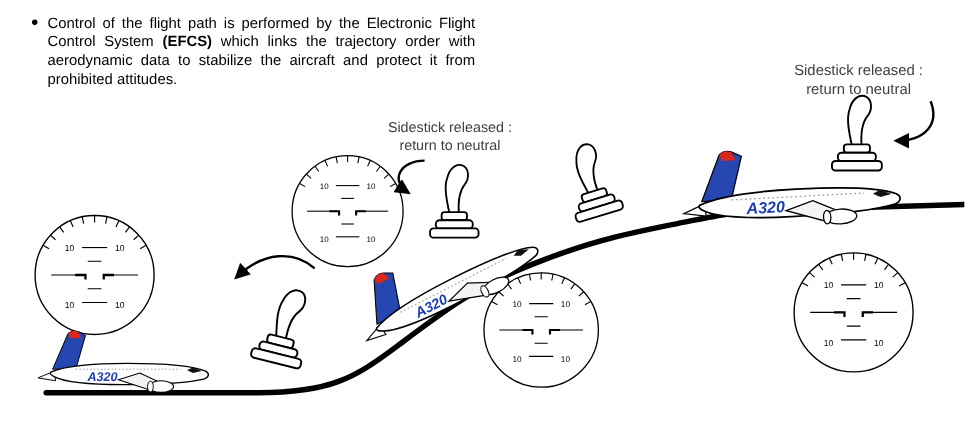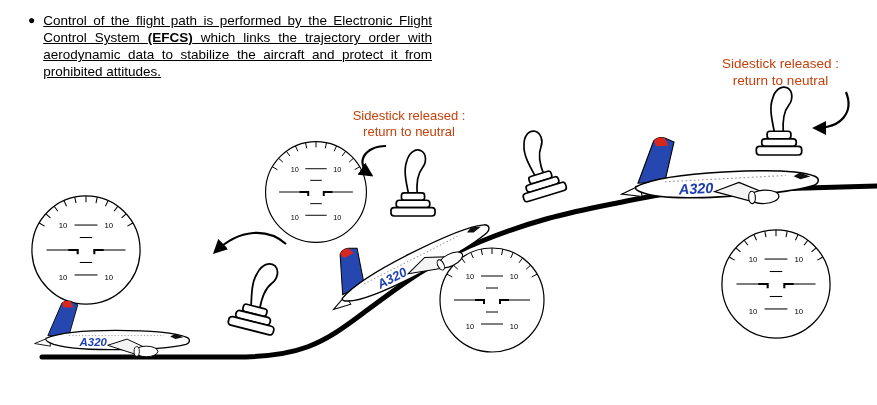--- a/index.html
+++ b/index.html
@@ -9,24 +9,24 @@
     background:#ffffff;
     font-family:"Liberation Sans","DejaVu Sans",sans-serif;
     overflow:hidden;
   }
   .intro{
     position:absolute;left:28px;top:12px;width:404px;
     display:flex;gap:8px;
     font-size:13.5px;line-height:17px;color:#000;
   }
   .intro .bullet{flex:0 0 auto;font-size:12px;line-height:17px;}
-  .intro .txt{text-align:justify;text-decoration:underline;}
+  .intro .txt{text-align:justify;}
   .lbl{
     position:absolute;text-align:center;
-    font-size:13px;line-height:16px;color:#c2410c;
+    font-size:13px;line-height:16px;color:#404040;
   }
   .lbl-mid{left:338px;top:108px;width:142px;}
   .lbl-pushed{left:486px;top:108px;width:134px;}
   .lbl-right{left:698px;top:55px;width:165px;font-size:13.5px;line-height:17px;}
   svg text{font-family:"Liberation Sans","DejaVu Sans",sans-serif;}
   .diagram{position:absolute;left:0;top:0;}
 </style>
 </head>
 <body>
 

